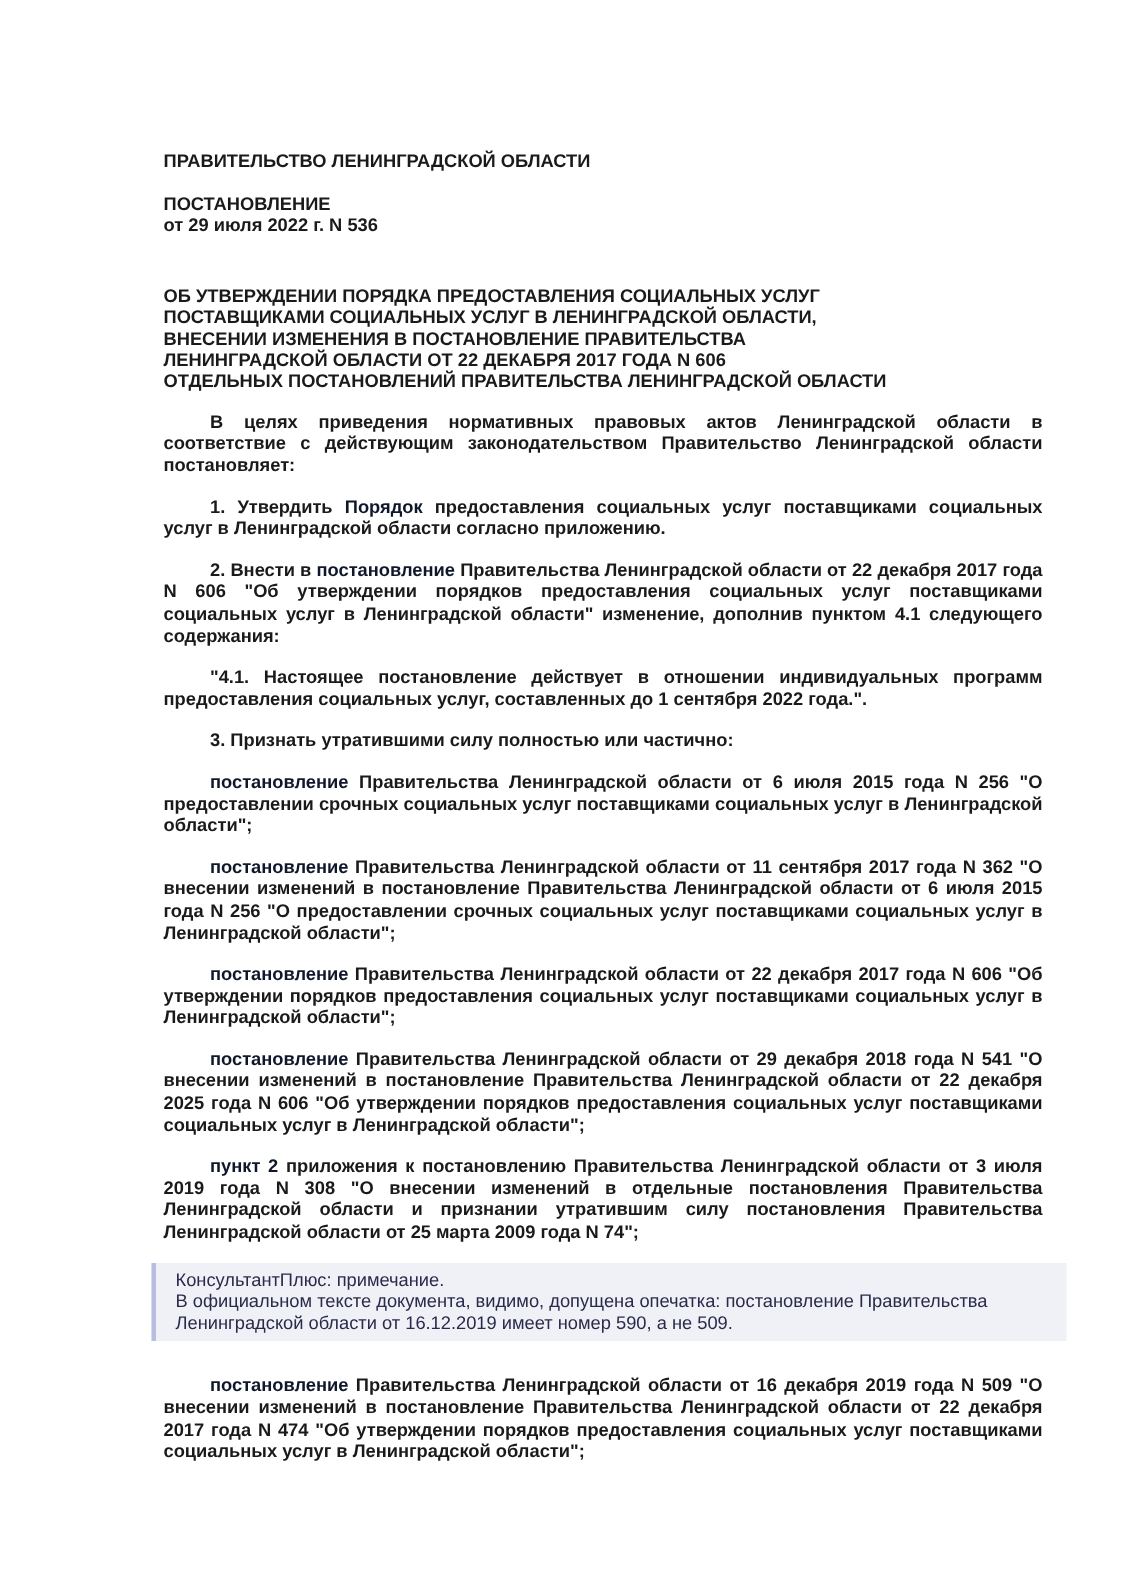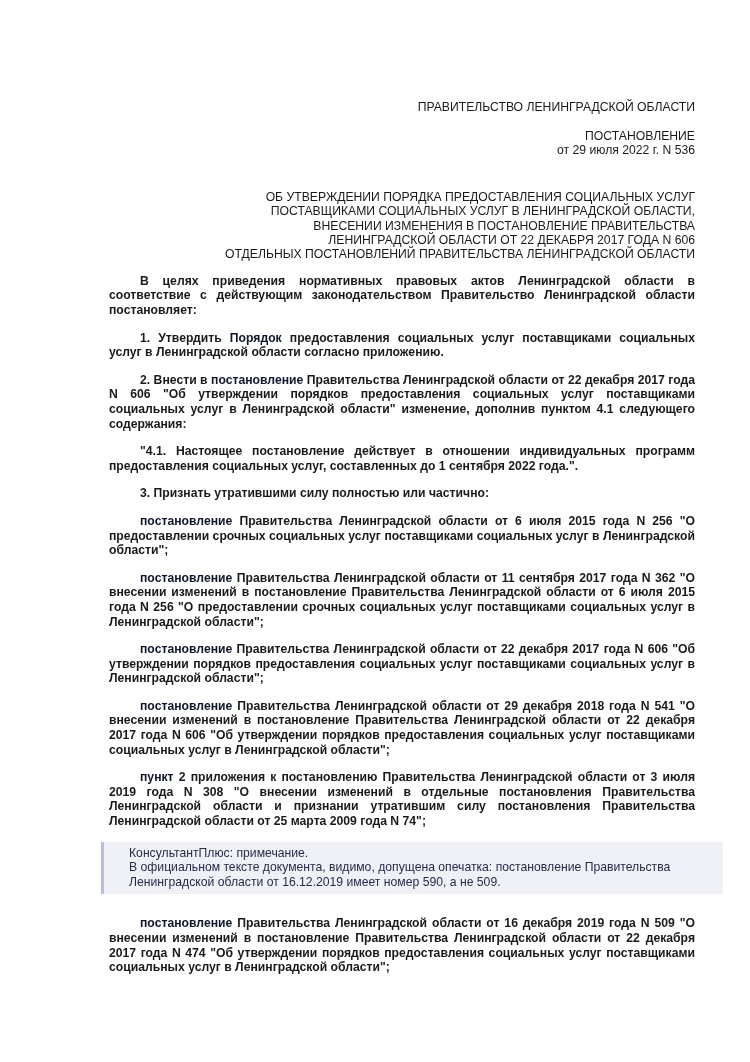--- a/index.html
+++ b/index.html
@@ -2,33 +2,33 @@
 <html><head>
   <meta charset="utf-8">
   <style>
     html, body { margin: 0; padding: 0; background: #ffffff; }
     body { width: 750px; height: 1062px; overflow: hidden; position: relative; }
     .page {
       position: absolute; left: 109px; top: 100px; width: 586px;
       font-family: "Liberation Sans", sans-serif; font-size: 12.2px;
       color: #1a1a1a; line-height: 14.6px;
     }
-    .center { text-align: right; font-weight: normal; }
+    .center { text-align: left; font-weight: bold; }
     .h-org { margin-bottom: 14px; }
     .h-type { margin-bottom: 0; }
     .h-date { margin-bottom: 32px; }
     .h-title { margin-bottom: 12px; line-height: 14.4px; }
     p.para {
       margin: 0 0 13px 0; text-indent: 31px; text-align: justify; font-weight: bold;
     }
     a.link { color: #0f172a; text-decoration: none; }
     .note {
       margin: 2px 0 12px -8px; width: 586px;
       background: #f0f0f7; border-left: 3px solid #b9bde0;
-      padding: 4px 8px 5px 25px; color: #2a2a4a; line-height: 14.6px;
+      padding: 4px 8px 5px 13px; color: #2a2a4a; line-height: 14.6px;
     }
     .note-spacer { height: 10px; }
   </style>
 </head>
 <body>
 
 <div class="page">
   <div class="center h-org">ПРАВИТЕЛЬСТВО ЛЕНИНГРАДСКОЙ ОБЛАСТИ</div>
   <div class="center h-type">ПОСТАНОВЛЕНИЕ</div>
   <div class="center h-date">от 29 июля 2022 г. N 536</div>
@@ -50,21 +50,21 @@
 
   <p class="para">3. Признать утратившими силу полностью или частично:</p>
 
   <p class="para"><a class="link">постановление</a><span> Правительства Ленинградской области от 6 июля 2015 года N 256 "О предоставлении срочных социальных услуг поставщиками социальных услуг в Ленинградской области";</span></p>
 
   <p class="para"><a class="link">постановление</a><span> Правительства Ленинградской области от 11 сентября 2017 года N 362 "О внесении изменений в постановление Правительства Ленинградской области от 6 июля 2015 года N 256 "О предоставлении срочных социальных услуг поставщиками социальных услуг в Ленинградской области";</span></p>
 
 
   <p class="para"><a class="link">постановление</a><span> Правительства Ленинградской области от 22 декабря 2017 года N 606 "Об утверждении порядков предоставления социальных услуг поставщиками социальных услуг в Ленинградской области";</span></p>
 
-  <p class="para"><a class="link">постановление</a><span> Правительства Ленинградской области от 29 декабря 2018 года N 541 "О внесении изменений в постановление Правительства Ленинградской области от 22 декабря 2017 года N 606 "Об утверждении порядков предоставления социальных услуг поставщиками социальных услуг в Ленинградской области";</span></p>
+  <p class="para"><a class="link">постановление</a><span> Правительства Ленинградской области от 29 декабря 2018 года N 541 "О внесении изменений в постановление Правительства Ленинградской области от 22 декабря 2025 года N 606 "Об утверждении порядков предоставления социальных услуг поставщиками социальных услуг в Ленинградской области";</span></p>
 
   <p class="para"><a class="link">пункт 2</a><span> приложения к постановлению Правительства Ленинградской области от 3 июля 2019 года N 308 "О внесении изменений в отдельные постановления Правительства Ленинградской области и признании утратившим силу постановления Правительства Ленинградской области от 25 марта 2009 года N 74";</span></p>
 
   <div class="note">
     <div>КонсультантПлюс: примечание.</div>
     <div>В официальном тексте документа, видимо, допущена опечатка: постановление Правительства Ленинградской области от 16.12.2019 имеет номер 590, а не 509.</div>
   </div>
   <div class="note-spacer"></div>
 
   <p class="para"><a class="link">постановление</a><span> Правительства Ленинградской области от 16 декабря 2019 года N 509 "О внесении изменений в постановление Правительства Ленинградской области от 22 декабря 2017 года N 474 "Об утверждении порядков предоставления социальных услуг поставщиками социальных услуг в Ленинградской области";</span></p>

